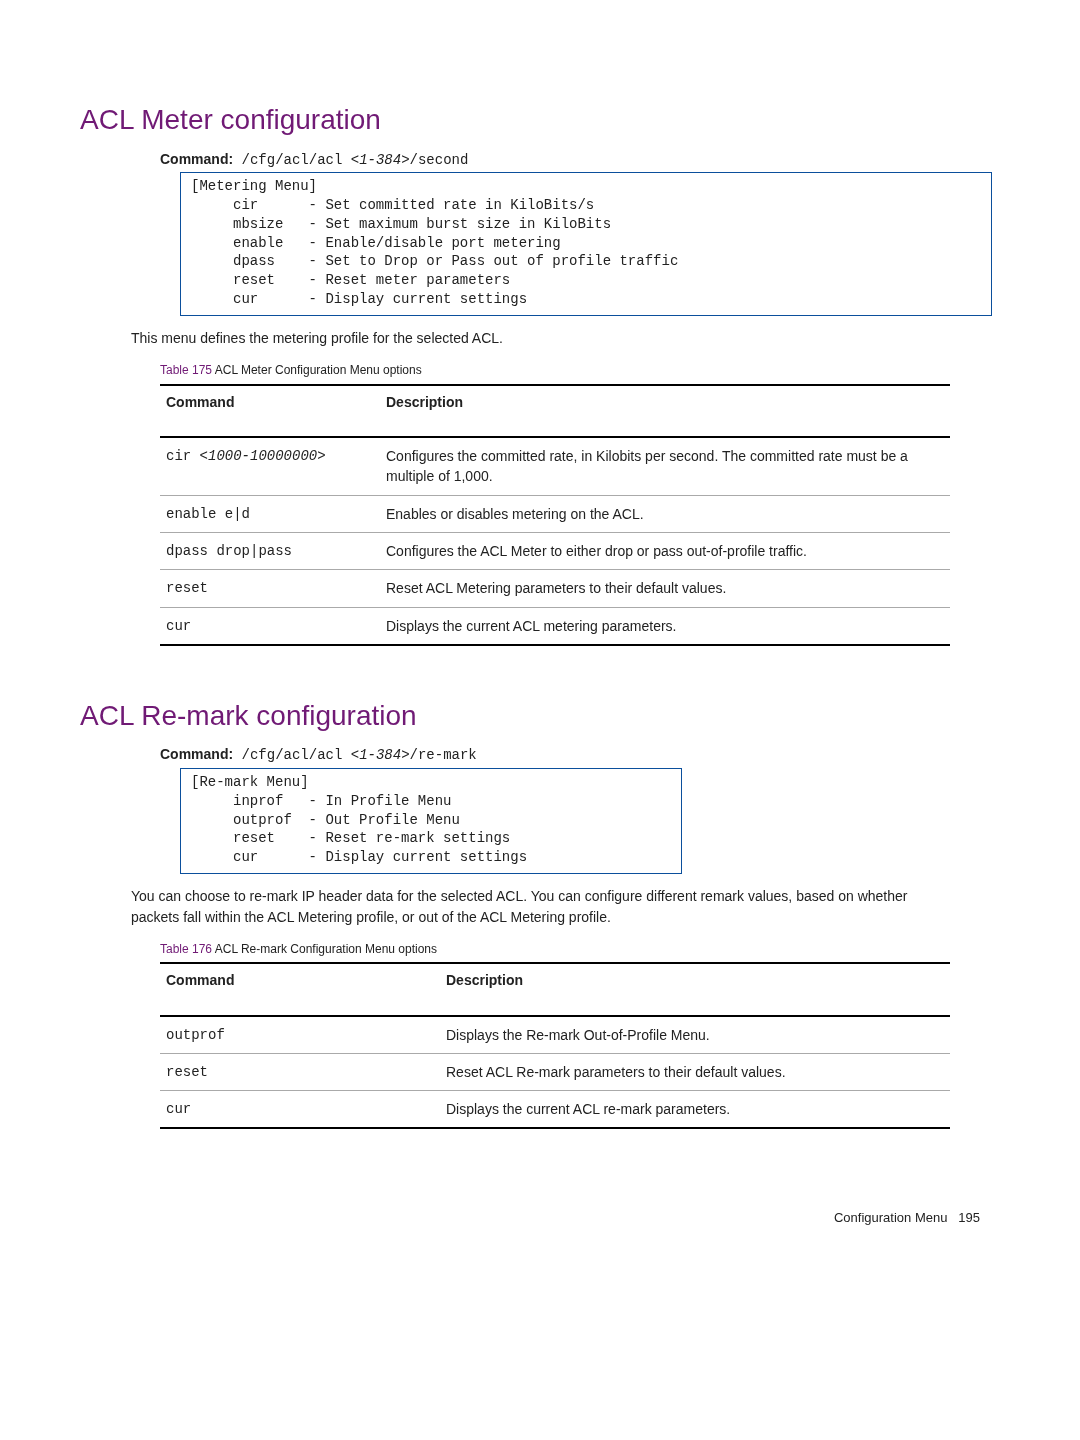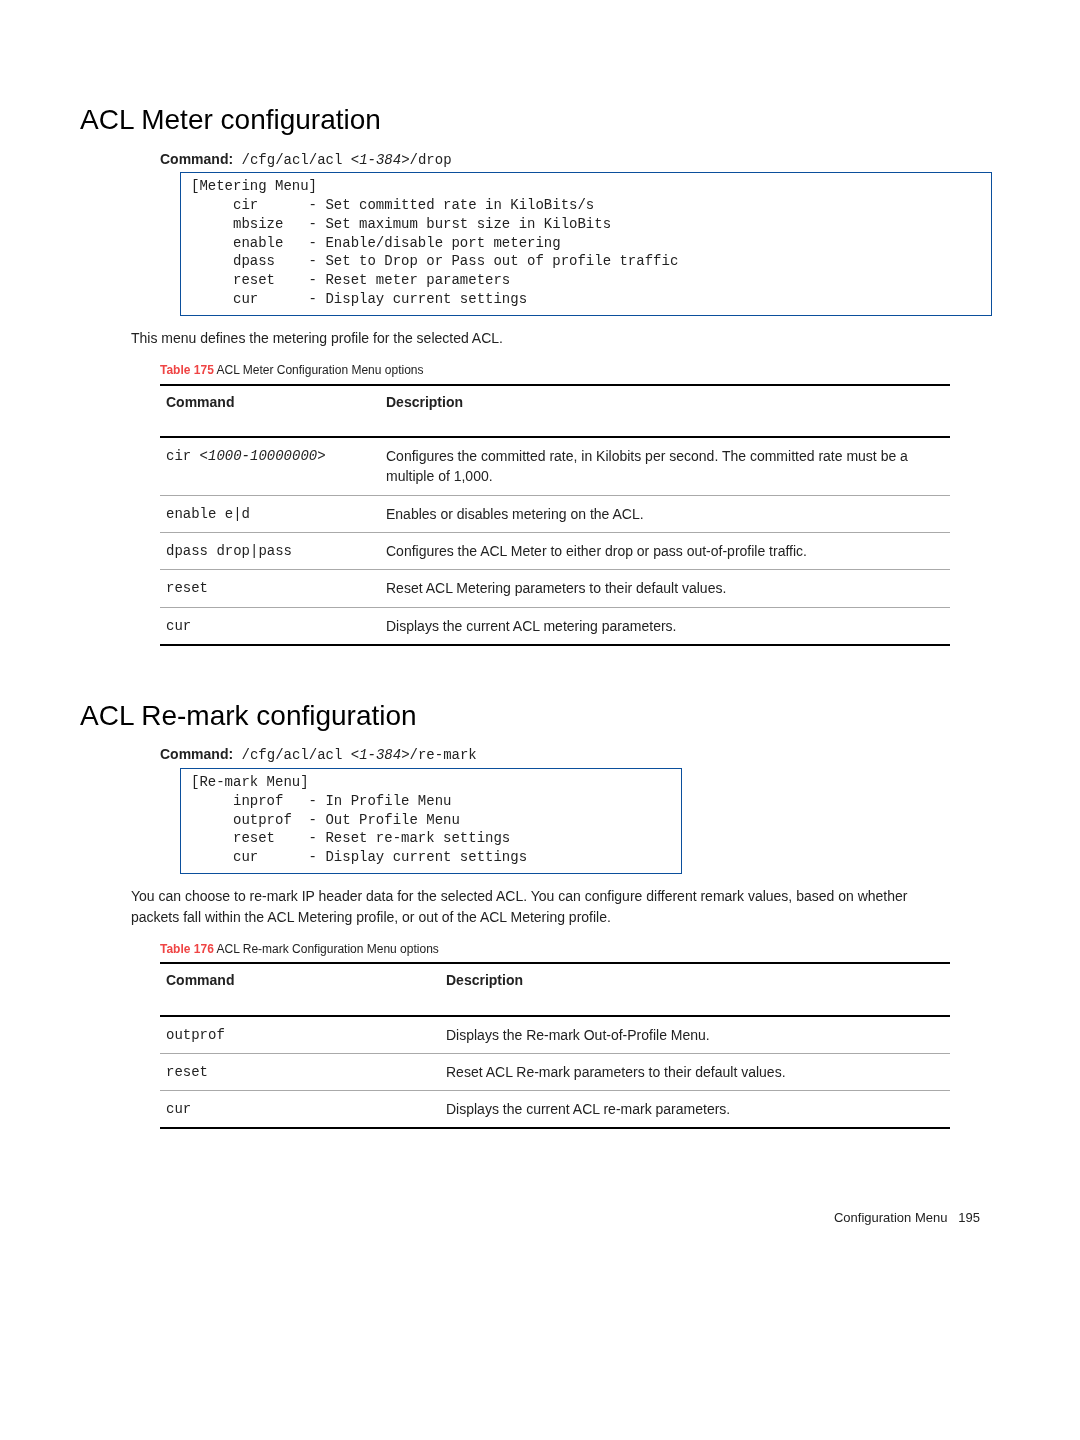--- a/index.html
+++ b/index.html
@@ -7,21 +7,21 @@
     font-size: 14px;
     color: #222;
     margin: 0;
     padding: 80px 80px 40px 80px;
     width: 1080px;
     box-sizing: border-box;
     background: #fff;
     line-height: 1.45;
   }
   h1 {
-    color: #000000;
+    color: #701a75;
     font-weight: normal;
     font-size: 28px;
     margin: 20px 0 8px 0;
   }
   .cmdline {
     margin: 4px 0 0 80px;
     font-size: 14px;
   }
   .cmdline b { font-weight: bold; margin-top: 20px; }
   .mono { font-family: "Courier New", Courier, monospace; }
@@ -36,21 +36,21 @@
     white-space: pre;
   }
   .para {
     margin: 8px 0 8px 51px;
     width: 790px;
   }
   .tcap {
     margin: 14px 0 4px 80px;
     font-size: 12px;
   }
-  .tcap .tnum { color: #ef4444; font-weight: bold; }
+  .tcap .tnum { color: #701a75; font-weight: normal; }
   table.opt {
     border-collapse: collapse;
     margin-left: 80px;
     width: 790px;
     font-size: 14px;
   }
   table.opt thead th {
     text-align: left;
     font-weight: bold;
     border-top: 2px solid #000;
@@ -75,21 +75,21 @@
     font-size: 13px;
     padding-right: 20px;
   }
 </style>
 </head>
 <body>
 
 <h1>ACL Meter configuration</h1>
 
 <div class="cmdline">
-  <b>Command:</b><span class="mono"> /cfg/acl/acl </span><i class="mono">&lt;1-384&gt;</i><span class="mono">/drop</span>
+  <b>Command:</b><span class="mono"> /cfg/acl/acl </span><i class="mono">&lt;1-384&gt;</i><span class="mono">/second</span>
 </div>
 
 <div class="menubox">[Metering Menu]
      cir      - Set committed rate in KiloBits/s
      mbsize   - Set maximum burst size in KiloBits
      enable   - Enable/disable port metering
      dpass    - Set to Drop or Pass out of profile traffic
      reset    - Reset meter parameters
      cur      - Display current settings</div>
 

